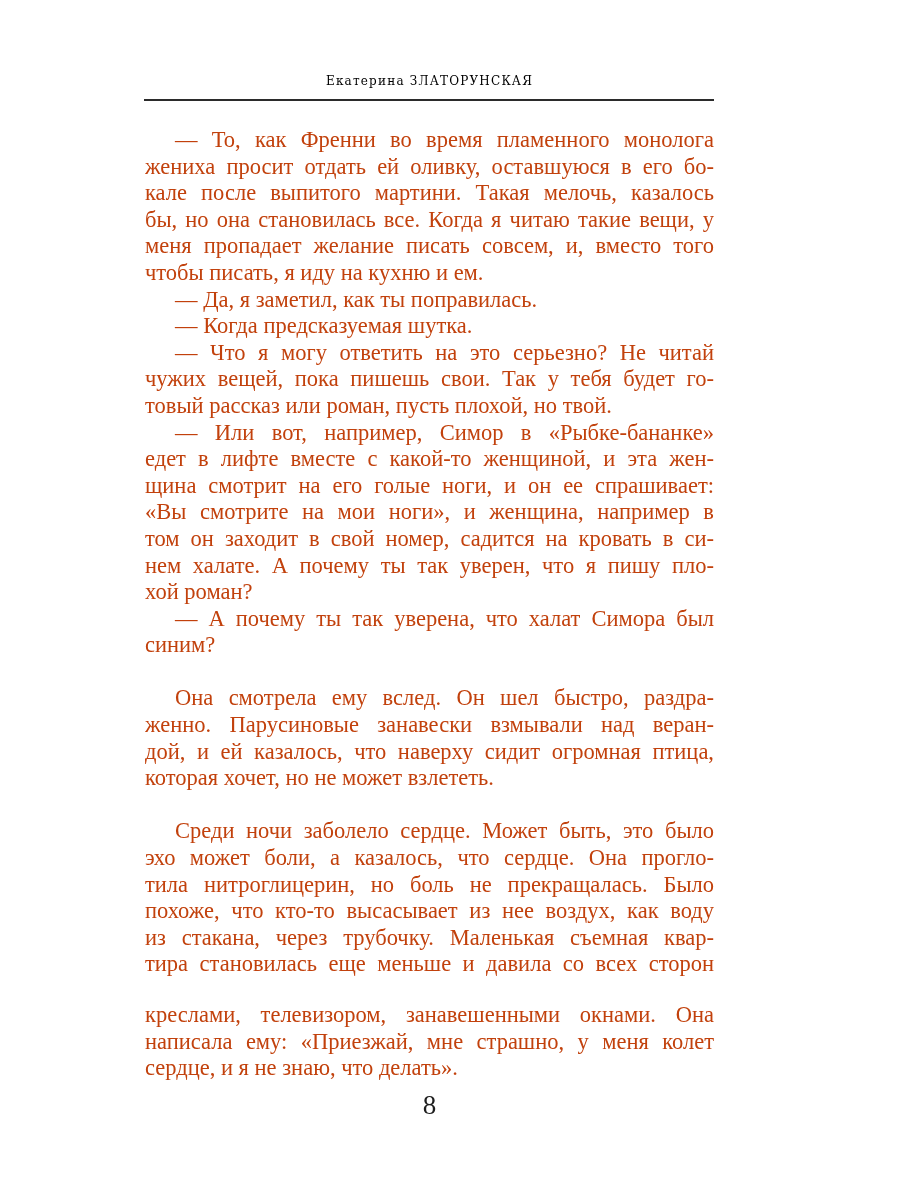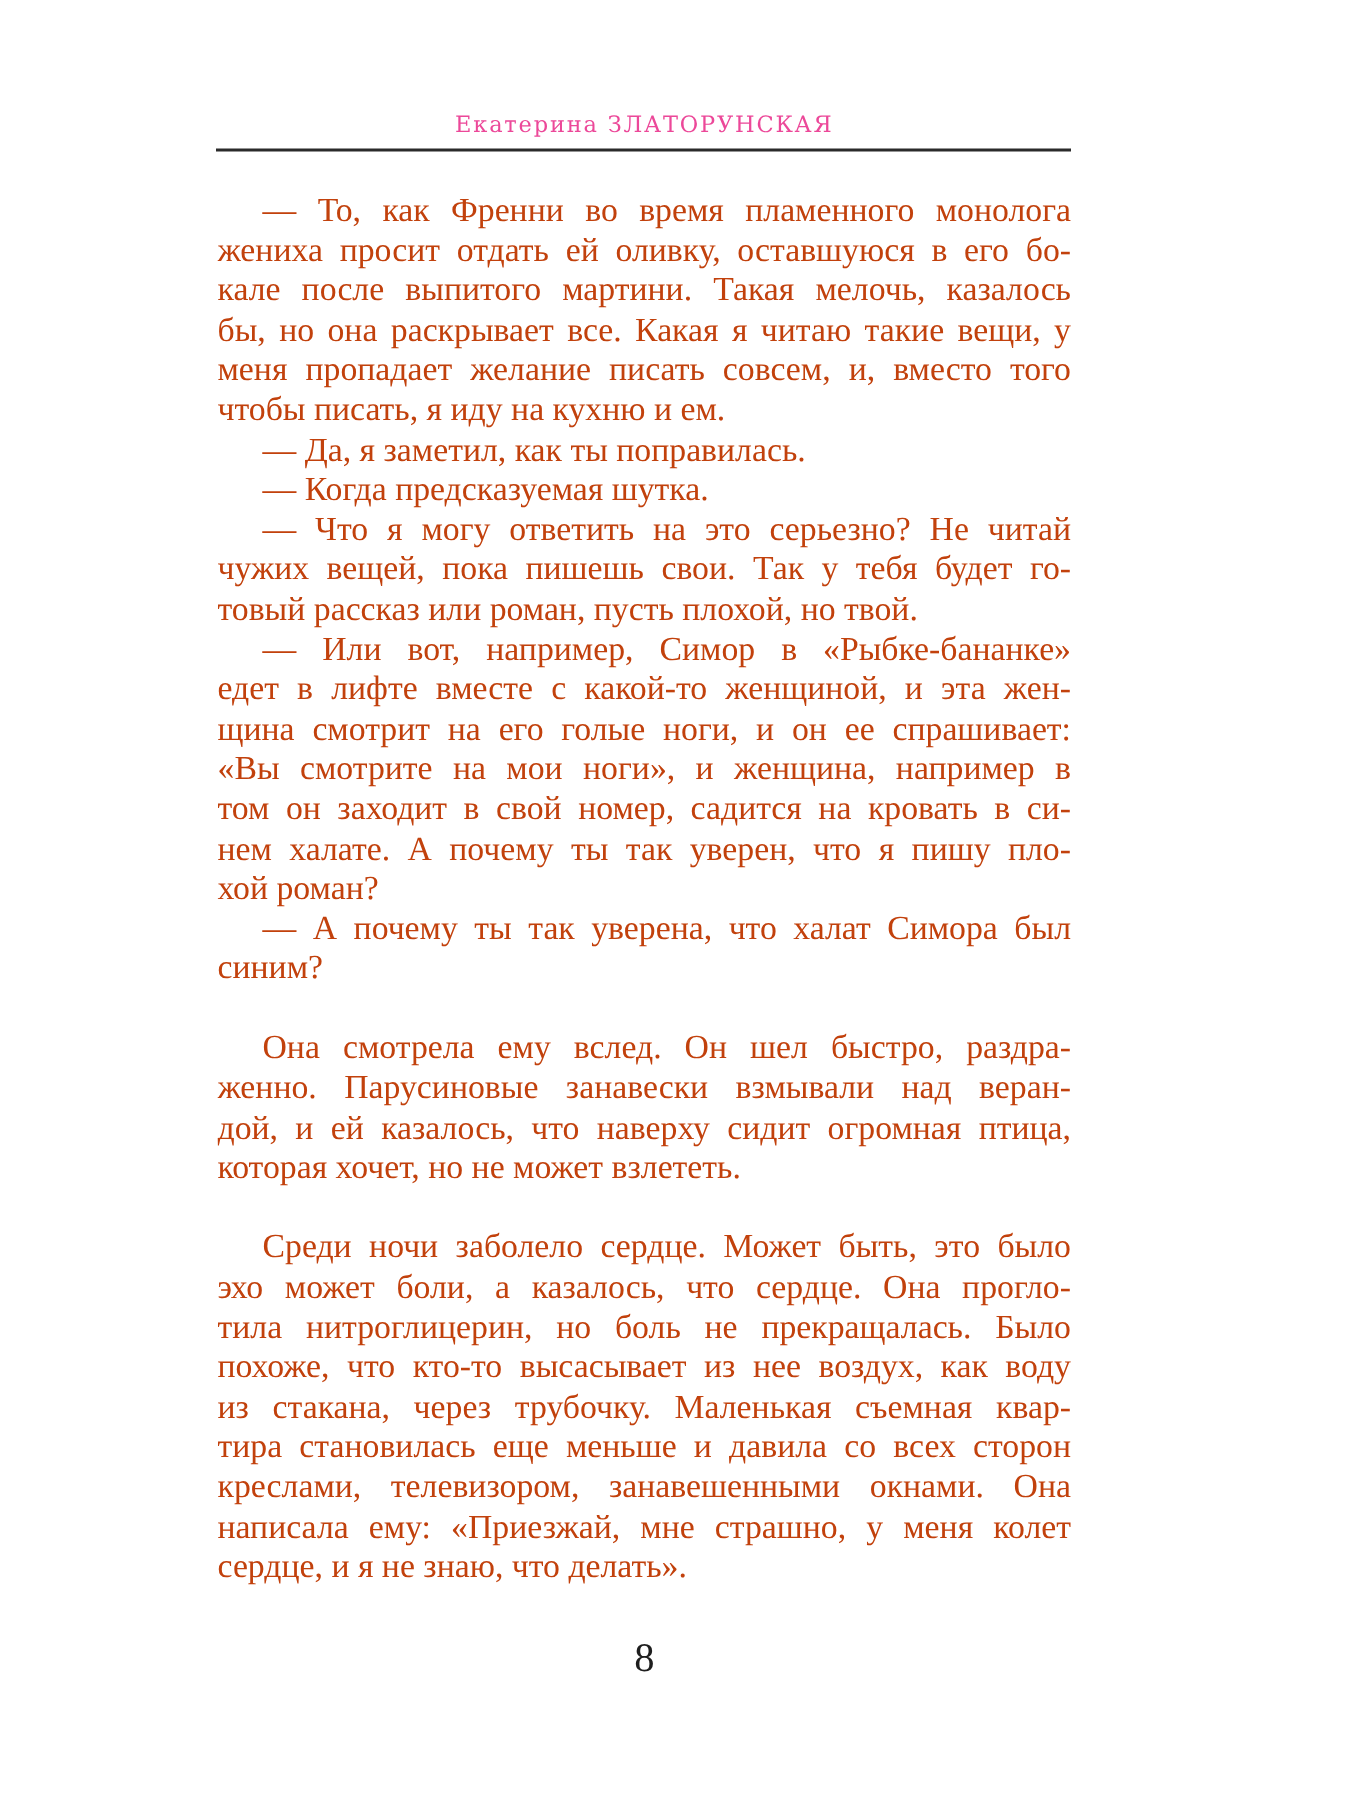--- a/index.html
+++ b/index.html
@@ -1,21 +1,21 @@
 <!DOCTYPE html>
 <html><head>
 <meta charset="utf-8">
 <style>
   html, body { margin:0; padding:0; background:#ffffff; }
   body { width:900px; height:1200px; position:relative; overflow:hidden; }
   .header {
     position:absolute; left:145px; top:74px; width:569px;
     text-align:center;
     font-family:"DejaVu Serif", serif;
-    font-size:15px; letter-spacing:1.2px; color:#ec4899;
+    font-size:12px; letter-spacing:1.2px; color:#000000;
   }
   .rule {
     position:absolute; left:144px; top:99px; width:570px; height:1.5px;
     background:#2b2b2b;
   }
   .text {
     position:absolute; left:145px; top:127px; width:569px;
     font-family:"Liberation Serif", serif;
     font-size:22.5px; color:#c2410c;
   }
@@ -40,21 +40,21 @@
   <span>ЗЛАТОРУНСКАЯ</span>
 </div>
 <div class="rule"></div>
 
 <div class="text">
 
   <div>
     <span class="ln indent" style="white-space: normal; overflow: hidden;">— То, как Френни во время пламенного монолога</span>
     <span class="ln" style="white-space: normal; overflow: hidden;">жениха просит отдать ей оливку, оставшуюся в его бо-</span>
     <span class="ln" style="white-space: normal; overflow: hidden;">кале после выпитого мартини. Такая мелочь, казалось</span>
-    <span class="ln" style="white-space: normal; overflow: hidden;">бы, но она раскрывает все. Какая я читаю такие вещи, у</span>
+    <span class="ln" style="white-space: normal; overflow: hidden;">бы, но она становилась все. Когда я читаю такие вещи, у</span>
     <span class="ln" style="white-space: normal; overflow: hidden;">меня пропадает желание писать совсем, и, вместо того</span>
     <span class="ln last" style="white-space: normal; overflow: hidden;">чтобы писать, я иду на кухню и ем.</span>
   </div>
 
   <div>
     <span class="ln indent last" style="white-space: normal; overflow: hidden;">— Да, я заметил, как ты поправилась.</span>
   </div>
 
   <div>
     <span class="ln indent last" style="white-space: normal; overflow: hidden;">— Когда предсказуемая шутка.</span>
@@ -92,19 +92,19 @@
 
   <span class="gap"></span>
 
   <div>
     <span class="ln indent" style="white-space: normal; overflow: hidden;">Среди ночи заболело сердце. Может быть, это было</span>
     <span class="ln" style="white-space: normal; overflow: hidden;">эхо может боли, а казалось, что сердце. Она прогло-</span>
     <span class="ln" style="white-space: normal; overflow: hidden;">тила нитроглицерин, но боль не прекращалась. Было</span>
     <span class="ln" style="white-space: normal; overflow: hidden;">похоже, что кто-то высасывает из нее воздух, как воду</span>
     <span class="ln" style="white-space: normal; overflow: hidden;">из стакана, через трубочку. Маленькая съемная квар-</span>
     <span class="ln" style="white-space: normal; overflow: hidden;">тира становилась еще меньше и давила со всех сторон</span>
-    <span class="ln" style="white-space: normal; overflow: hidden;">креслами, телевизором, занавешенными окнами. Она</span>
+    <span class="ln" style="white-space: normal; overflow: hidden; margin-top: 24px;">креслами, телевизором, занавешенными окнами. Она</span>
     <span class="ln" style="white-space: normal; overflow: hidden;">написала ему: «Приезжай, мне страшно, у меня колет</span>
     <span class="ln last" style="white-space: normal; overflow: hidden;">сердце, и я не знаю, что делать».</span>
   </div>
 </div>
 
 <div class="page-number">8</div>
 
 </body></html>

